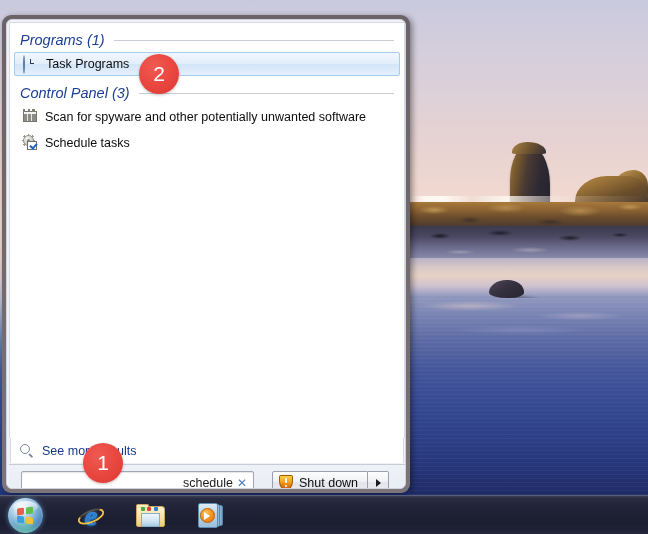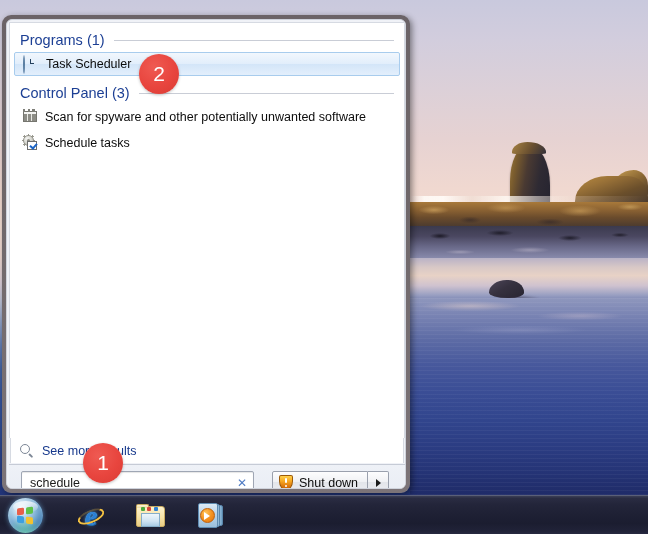--- a/index.html
+++ b/index.html
@@ -238,20 +238,21 @@
     border-bottom: none;
     overflow: hidden;
   }
 
   .group-header {
     display: flex;
     align-items: center;
     padding: 0 10px 0 10px;
     margin-top: 7px;
     height: 20px;
+    font-style: italic;
   }
   .group-header-label {
     color: #1c3f94;
     font-size: 14.5px;
     white-space: nowrap;
   }
   .group-header-rule {
     flex: 1;
     height: 1px;
     margin-left: 9px;
@@ -458,20 +459,21 @@
     align-items: center;
     box-shadow: inset 0 1px 1px rgba(0,0,0,0.10);
   }
   #search-input-text {
     flex: 1;
     font-size: 12.5px;
     color: #1a1a1a;
     padding-left: 8px;
     white-space: nowrap;
     overflow: hidden;
+    text-align: right;
   }
   #search-clear {
     width: 18px;
     height: 20px;
     display: flex;
     align-items: center;
     justify-content: center;
     color: #4f7bc4;
     font-size: 12px;
     margin-right: 2px;
@@ -783,21 +785,21 @@
 
         <div class="group-header">
           <span class="group-header-label">Programs (1)</span>
           <span class="group-header-rule"></span>
         </div>
 
         <div class="result-row selected">
           <span class="result-icon">
             <span class="icon-clock"></span>
           </span>
-          <span class="result-label">Task Scheduler</span>
+          <span class="result-label">Task Programs</span>
         </div>
 
         <div class="group-header">
           <span class="group-header-label">Control Panel (3)</span>
           <span class="group-header-rule"></span>
         </div>
 
         <div class="result-row">
           <span class="result-icon">
             <span class="icon-wall"></span>

